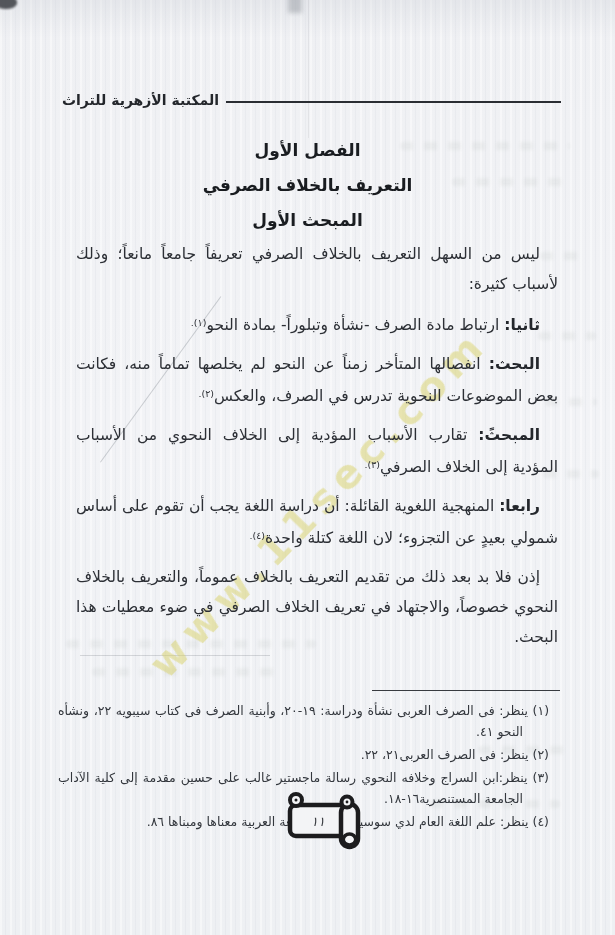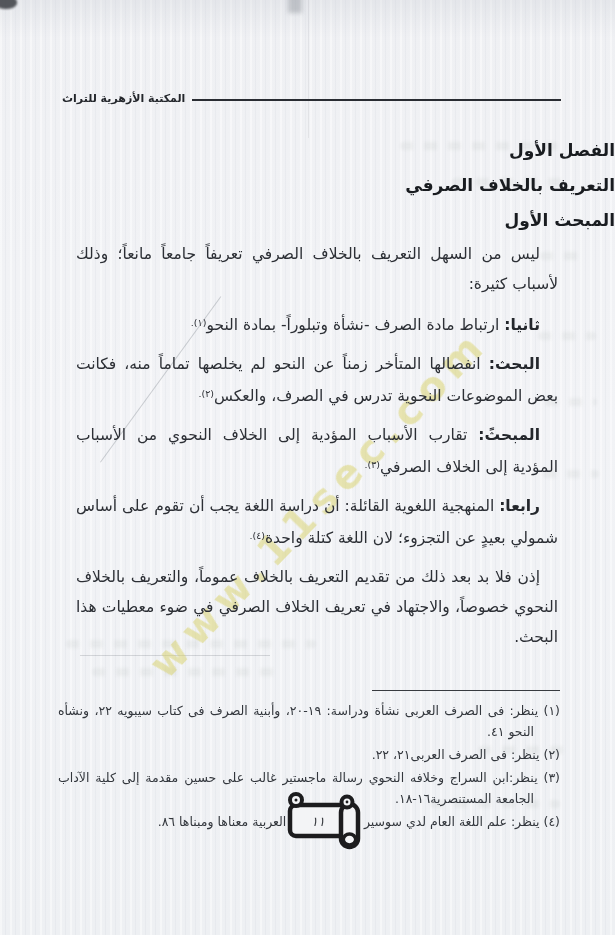--- a/index.html
+++ b/index.html
@@ -21,34 +21,34 @@
   .ghost{position:absolute;height:8px;border-radius:4px;filter:blur(1.6px);opacity:.55;
     background:repeating-linear-gradient(90deg, rgba(135,145,138,.16) 0 13px, rgba(135,145,138,0) 13px 24px);}
   
   .watermark{
     position:absolute;left:140px;top:655px;transform:rotate(-46deg);transform-origin:0 0;
     font-size:40px;font-weight:bold;letter-spacing:8px;white-space:nowrap;
     color:#d9d269;opacity:.5;filter:blur(.6px);pointer-events:none;
   }
   
   .header{position:absolute;left:62px;right:54px;top:92px;display:flex;align-items:center;gap:7px;}
-  .header .lib{font-size:11px;font-weight:bold;color:#23262b;white-space:nowrap;}
+  .header .lib{font-size:14px;font-weight:bold;color:#23262b;white-space:nowrap;}
   .header .rule{flex:1;height:0;border-top:2px solid #2a2d33;margin-top:3px;}
   
-  .headings{position:absolute;left:0;right:0;top:133px;text-align:right;direction:rtl;}
+  .headings{position:absolute;left:0;right:0;top:133px;text-align:center;direction:rtl;}
   .headings div{font-size:17px;font-weight:bold;line-height:35px;color:#191c20;}
   
   .body{position:absolute;right:57px;left:60px;top:239px;direction:rtl;text-align:justify;}
   .body p{margin:0 0 9px 16px;font-size:15.5px;line-height:30px;text-indent:18px;color:#2c2f35;}
   .body b{color:#24272c;}
   sup.ref{font-size:9.5px;vertical-align:4px;letter-spacing:1px;color:#2c2f35;}
   
   .fsep{position:absolute;top:690px;right:55px;width:188px;border-top:1.5px solid #383b40;}
   .footnotes{position:absolute;top:700px;right:55px;left:58px;direction:rtl;text-align:justify;}
-  .footnotes .fn{font-size:12.5px;line-height:21px;color:#33373d;padding-right:26px;text-indent:-26px;margin:0 0 2px 0;}
+  .footnotes .fn{font-size:12.5px;line-height:21px;color:#33373d;padding-right:26px;text-indent:-26px;margin:0 11px 2px 0;}
   .footnotes .fn .num{font-weight:normal;}
   
   .scroll{position:absolute;left:281px;top:790px;font-style:italic;}
 </style>
 </head>
 <body>
 
 <div class="page">
 
   <div class="corner-blob"></div>

